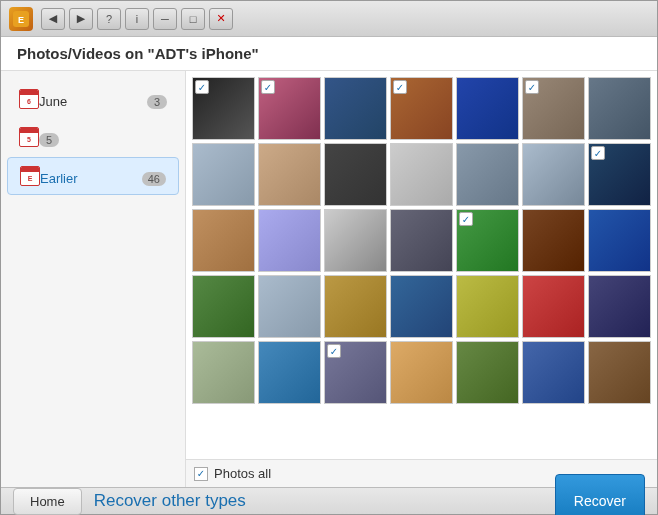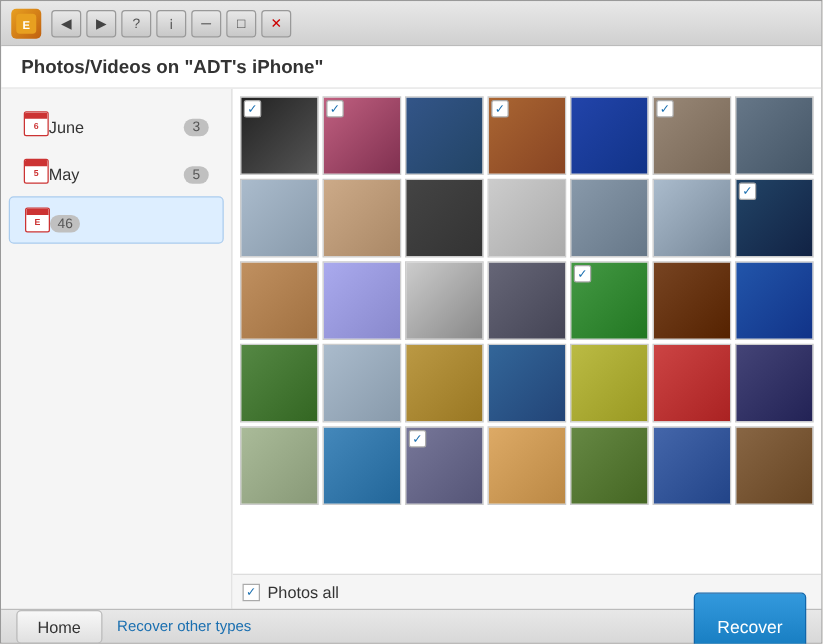--- a/index.html
+++ b/index.html
@@ -269,21 +269,21 @@
       border: 1px solid #bbb;
       border-radius: 4px;
       padding: 5px 16px;
       font-size: 13px;
       color: #333;
       cursor: pointer;
     }
     .footer-link {
       color: #1a6fb0;
       text-decoration: none;
-      font-size: 12px;
+      font-size: 17px;
       cursor: pointer;
       flex: 1;
     }
     .footer-status {
       font-size: 12px;
       color: #555;
       margin-right: 10px;
     }
     .recover-btn {
       background: linear-gradient(to bottom, #3399dd, #1177bb);
@@ -345,28 +345,28 @@
           <div class="cal-body">6</div>
         </div>
         <span class="sidebar-label">June</span>
         <span class="sidebar-badge">3</span>
       </div>
       <div class="sidebar-item">
         <div class="cal-icon">
           <div class="cal-top"></div>
           <div class="cal-body">5</div>
         </div>
-        <span class="sidebar-label">May</span>
         <span class="sidebar-badge">5</span>
       </div>
       <div class="sidebar-item active">
         <div class="cal-icon">
           <div class="cal-top" style="background:#cc3333;"></div>
           <div class="cal-body" style="color:#cc3333;">E</div>
         </div>
+        <span class="sidebar-label">Earlier</span>
         <span class="sidebar-badge">46</span>
       </div>
     </div>
 
     <div class="photo-area">
       <div class="photo-grid-container">
         <div class="photo-grid" id="photo-grid">
 
         <div class="photo-thumb">
               <div class="check-overlay">✓</div>

